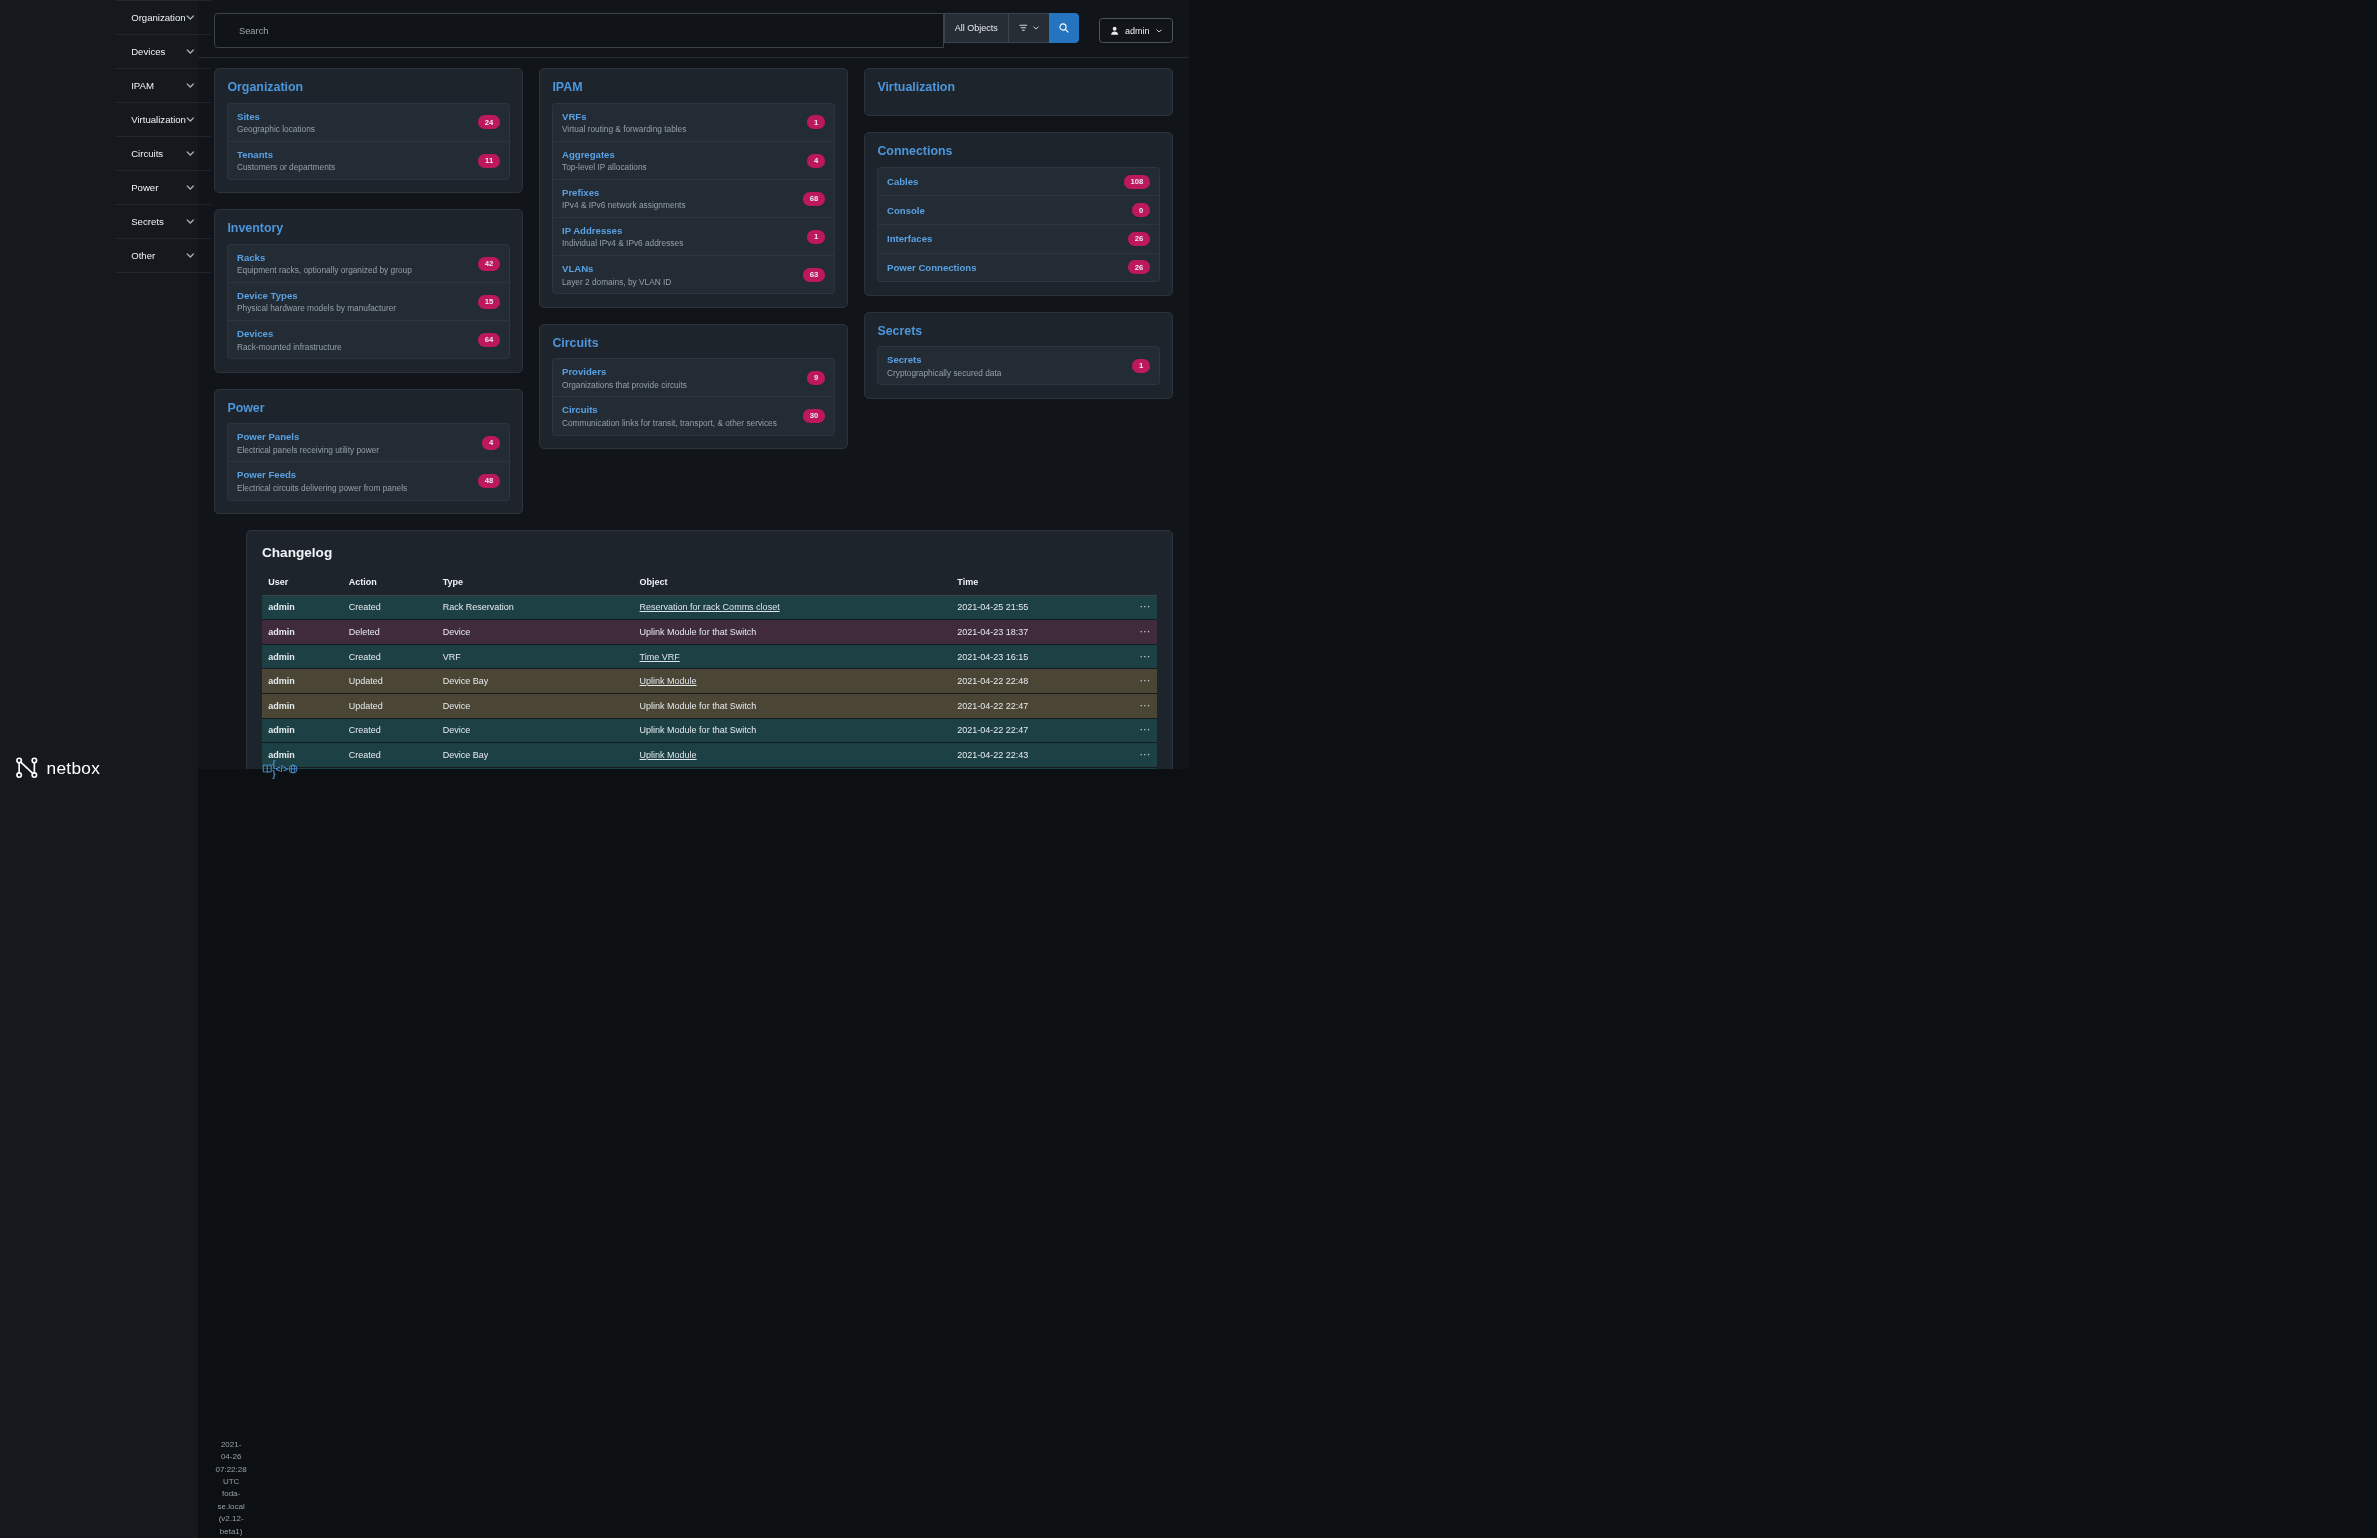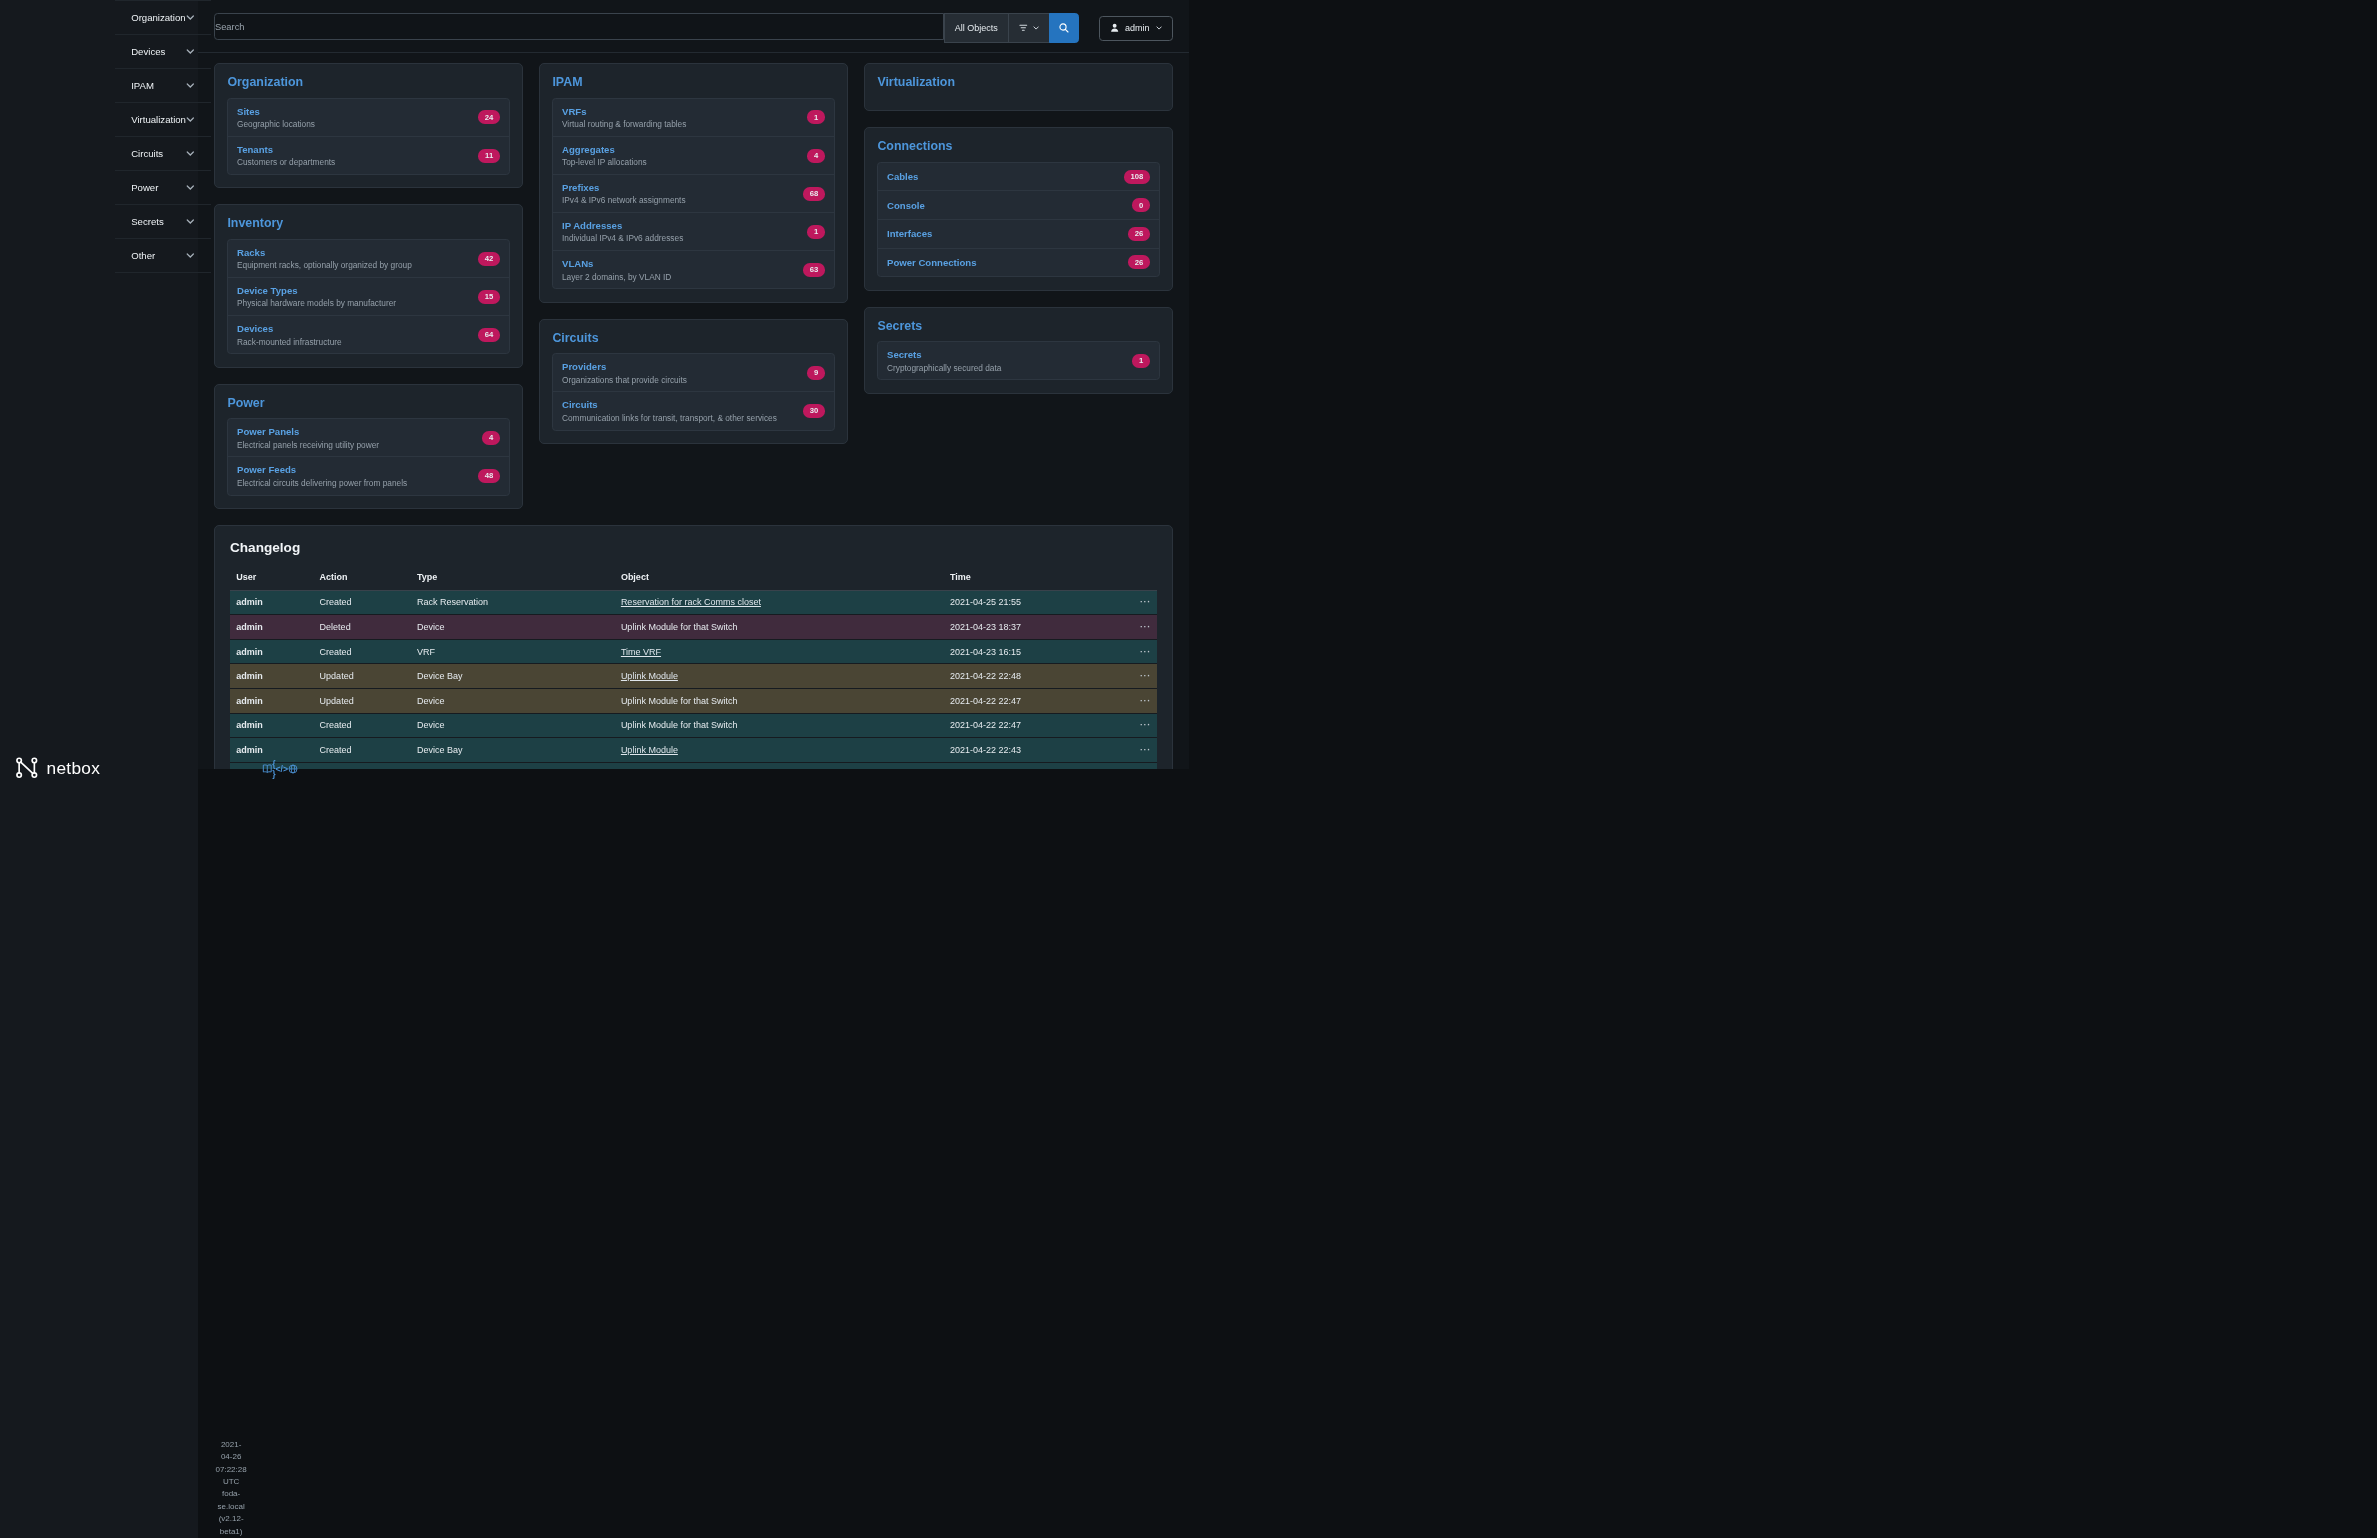--- a/index.html
+++ b/index.html
@@ -33,22 +33,22 @@
   .footer-icons { display:flex; justify-content:space-around; align-items:center; padding:16px 10px 16px; }
   .footer-icon { color:var(--accent-blue); font-size:8.6px; font-weight:700; text-decoration:none; display:flex; align-items:center; }
   
   .topbar {
     margin-left:198px; padding:13px 16px 9.3px;
     border-bottom:0.6px solid #232a31;
     display:flex; align-items:center; gap:20px;
   }
   .search-group { display:flex; flex:1; }
   .search-input {
-    flex:1; height:27px; background:#101418; border:0.6px solid var(--input-border);
-    border-radius:3.7px 0 0 3.7px; padding:0 0; color:#e9eef2; font-size:9.3px; outline:none;
+    flex:1; height:35px; background:#101418; border:0.6px solid var(--input-border);
+    border-radius:3.7px 0 0 3.7px; padding:0 24px; color:#e9eef2; font-size:9.3px; outline:none;
     font-family:"Liberation Sans", sans-serif;
   }
   .search-input::placeholder { color:#9aa4ad; }
   .btn {
     height:30px; display:flex; align-items:center; gap:5px; padding:0 10px;
     background:#262d34; border:0.6px solid var(--input-border); margin-left:-0.6px;
     color:#e6ebef; font-size:9px; cursor:pointer; font-family:"Liberation Sans", sans-serif;
   }
   .btn-search { background:var(--button-blue); border-color:var(--button-blue); border-radius:0 3.7px 3.7px 0; padding:0 8.6px; }
   .btn-user {
@@ -68,21 +68,21 @@
     padding:6.8px 8.6px; border-top:0.6px solid var(--divider); cursor:pointer;
   }
   .card-item:first-child { border-top:0; }
   .item-link { color:#59a1e3; font-size:9.6px; font-weight:700; text-decoration:none; cursor:pointer; }
   .item-desc { color:var(--muted); font-size:8.3px; margin-top:2.5px; }
   .badge {
     background:#be185d; color:#e8ecef; font-size:7.7px; font-weight:700;
     padding:2.5px 6.8px; border-radius:6.8px; min-width:13.6px; text-align:center; flex-shrink:0;
   }
   
-  .changelog { margin-top:16px; background:var(--card); border:0.6px solid var(--card-border); border-radius:5px; padding:13.6px 15px; }
+  .changelog { margin-top:16px; background:var(--card); border:0.6px solid var(--card-border); border-radius:5px; padding:13.6px 15px;margin-left:32px; }
   .changelog-title { color:#f2f5f8; font-size:13.6px; font-weight:700; margin-bottom:11px; }
   table { width:100%; border-collapse:collapse; font-size:9px; }
   th { text-align:left; font-size:9px; font-weight:700; color:#eef2f5; padding:6.2px 6.2px 8px; border-bottom:0.6px solid #39424b; }
   td { padding:6.8px 6.2px; border-bottom:0.6px solid #161b20; color:#e6ebef; }
   tr.created td { background:var(--row-created); }
   tr.deleted td { background:var(--row-deleted); }
   tr.updated td { background:var(--row-updated); }
   .c-user { font-weight:700; }
   .obj-link { color:#dfe6ec; text-decoration:underline; cursor:pointer; }
   .c-dots { text-align:right; }

